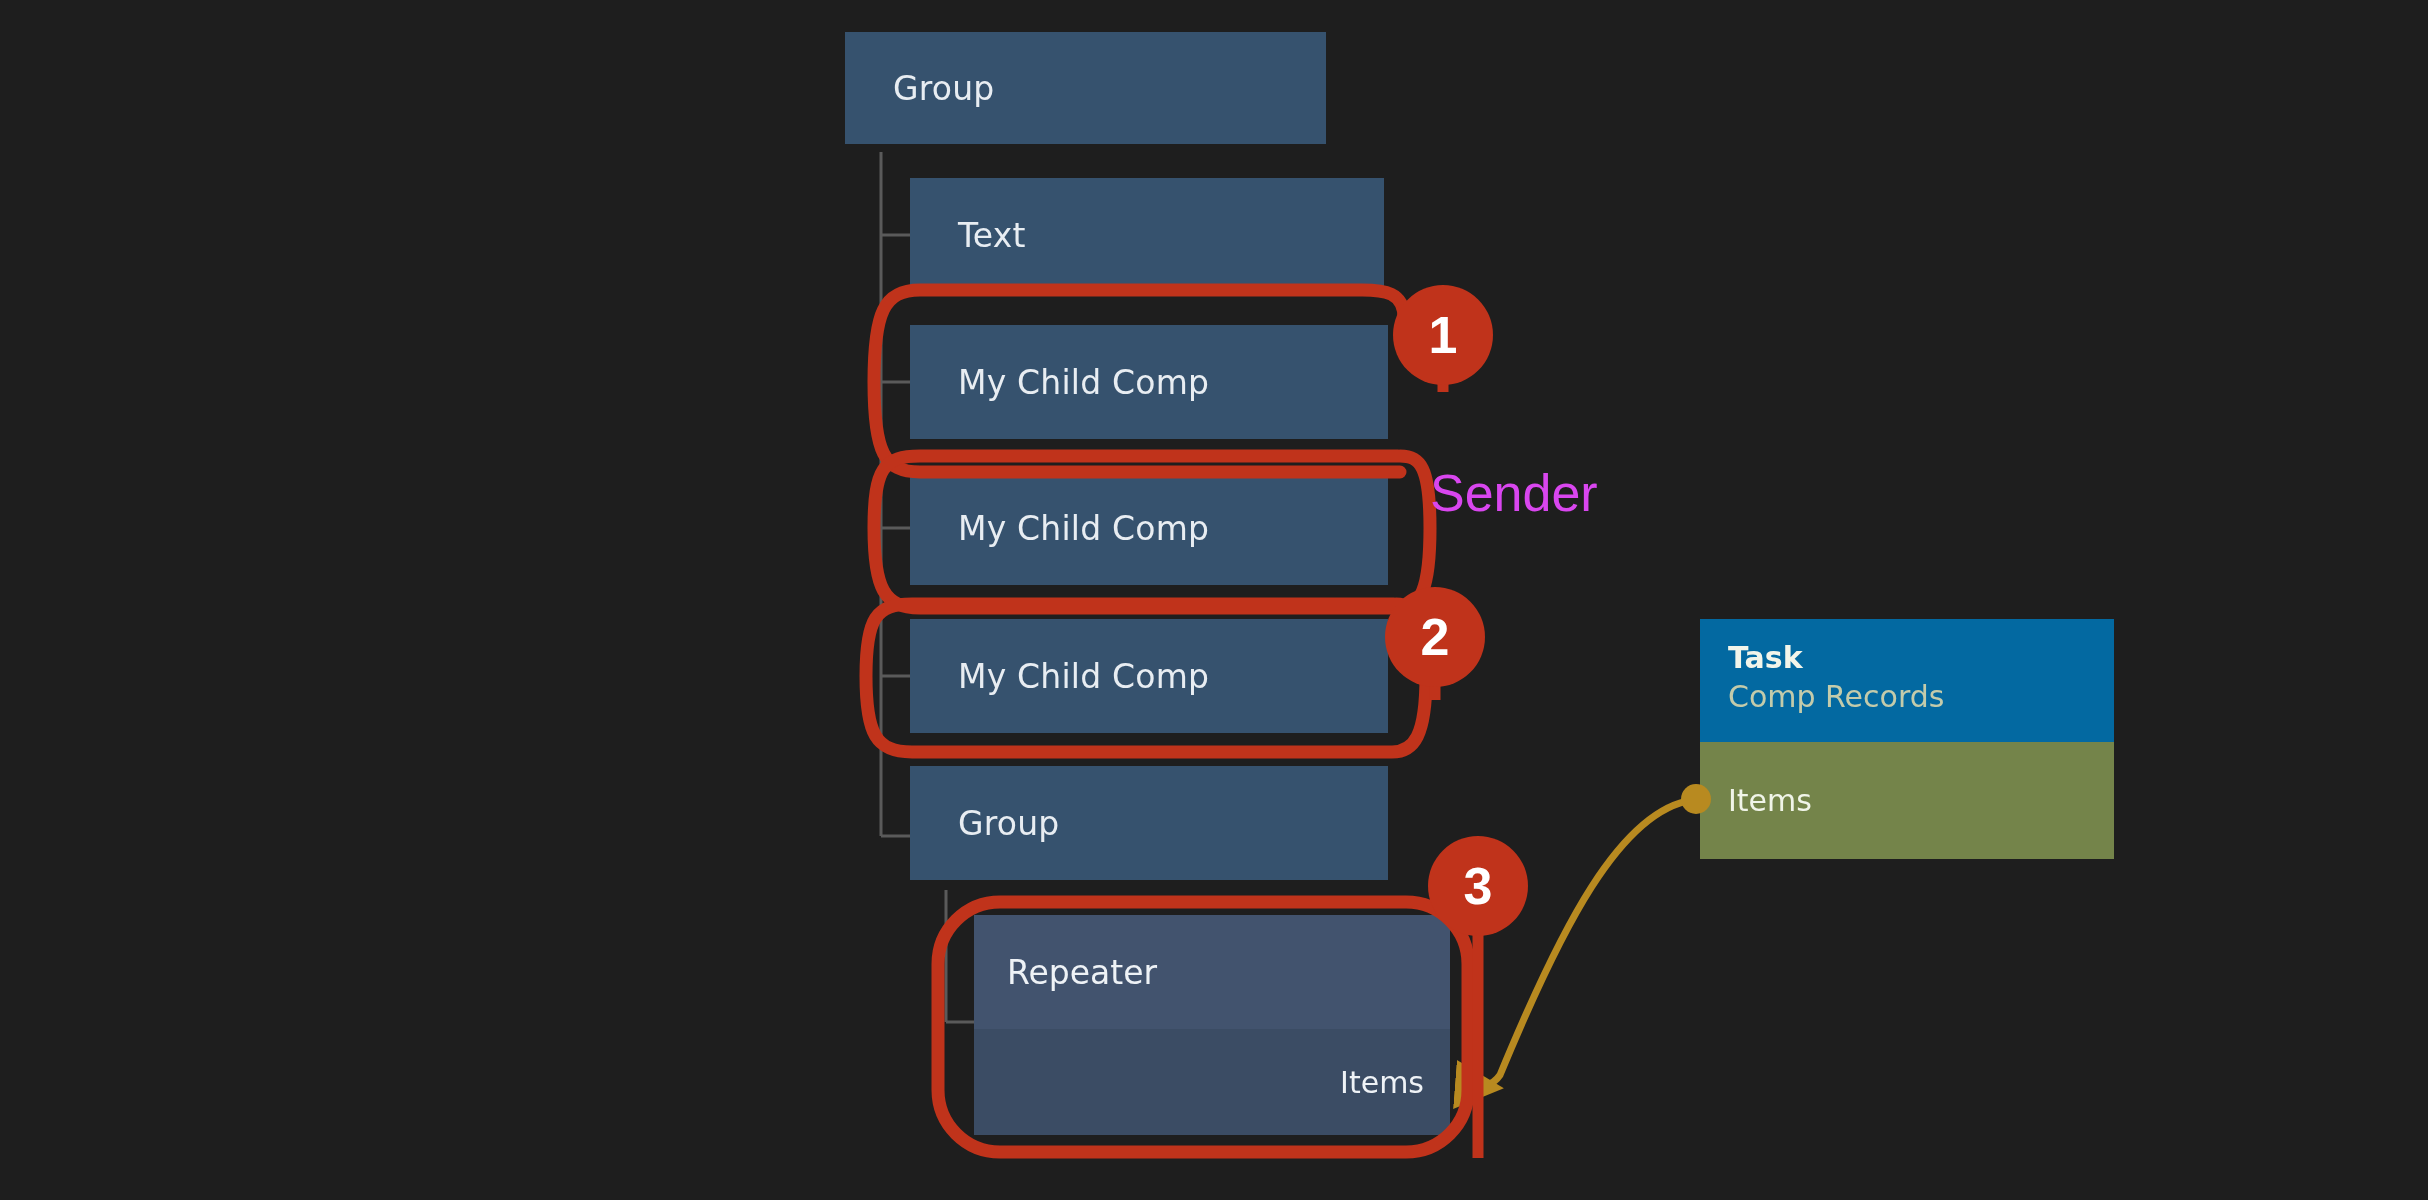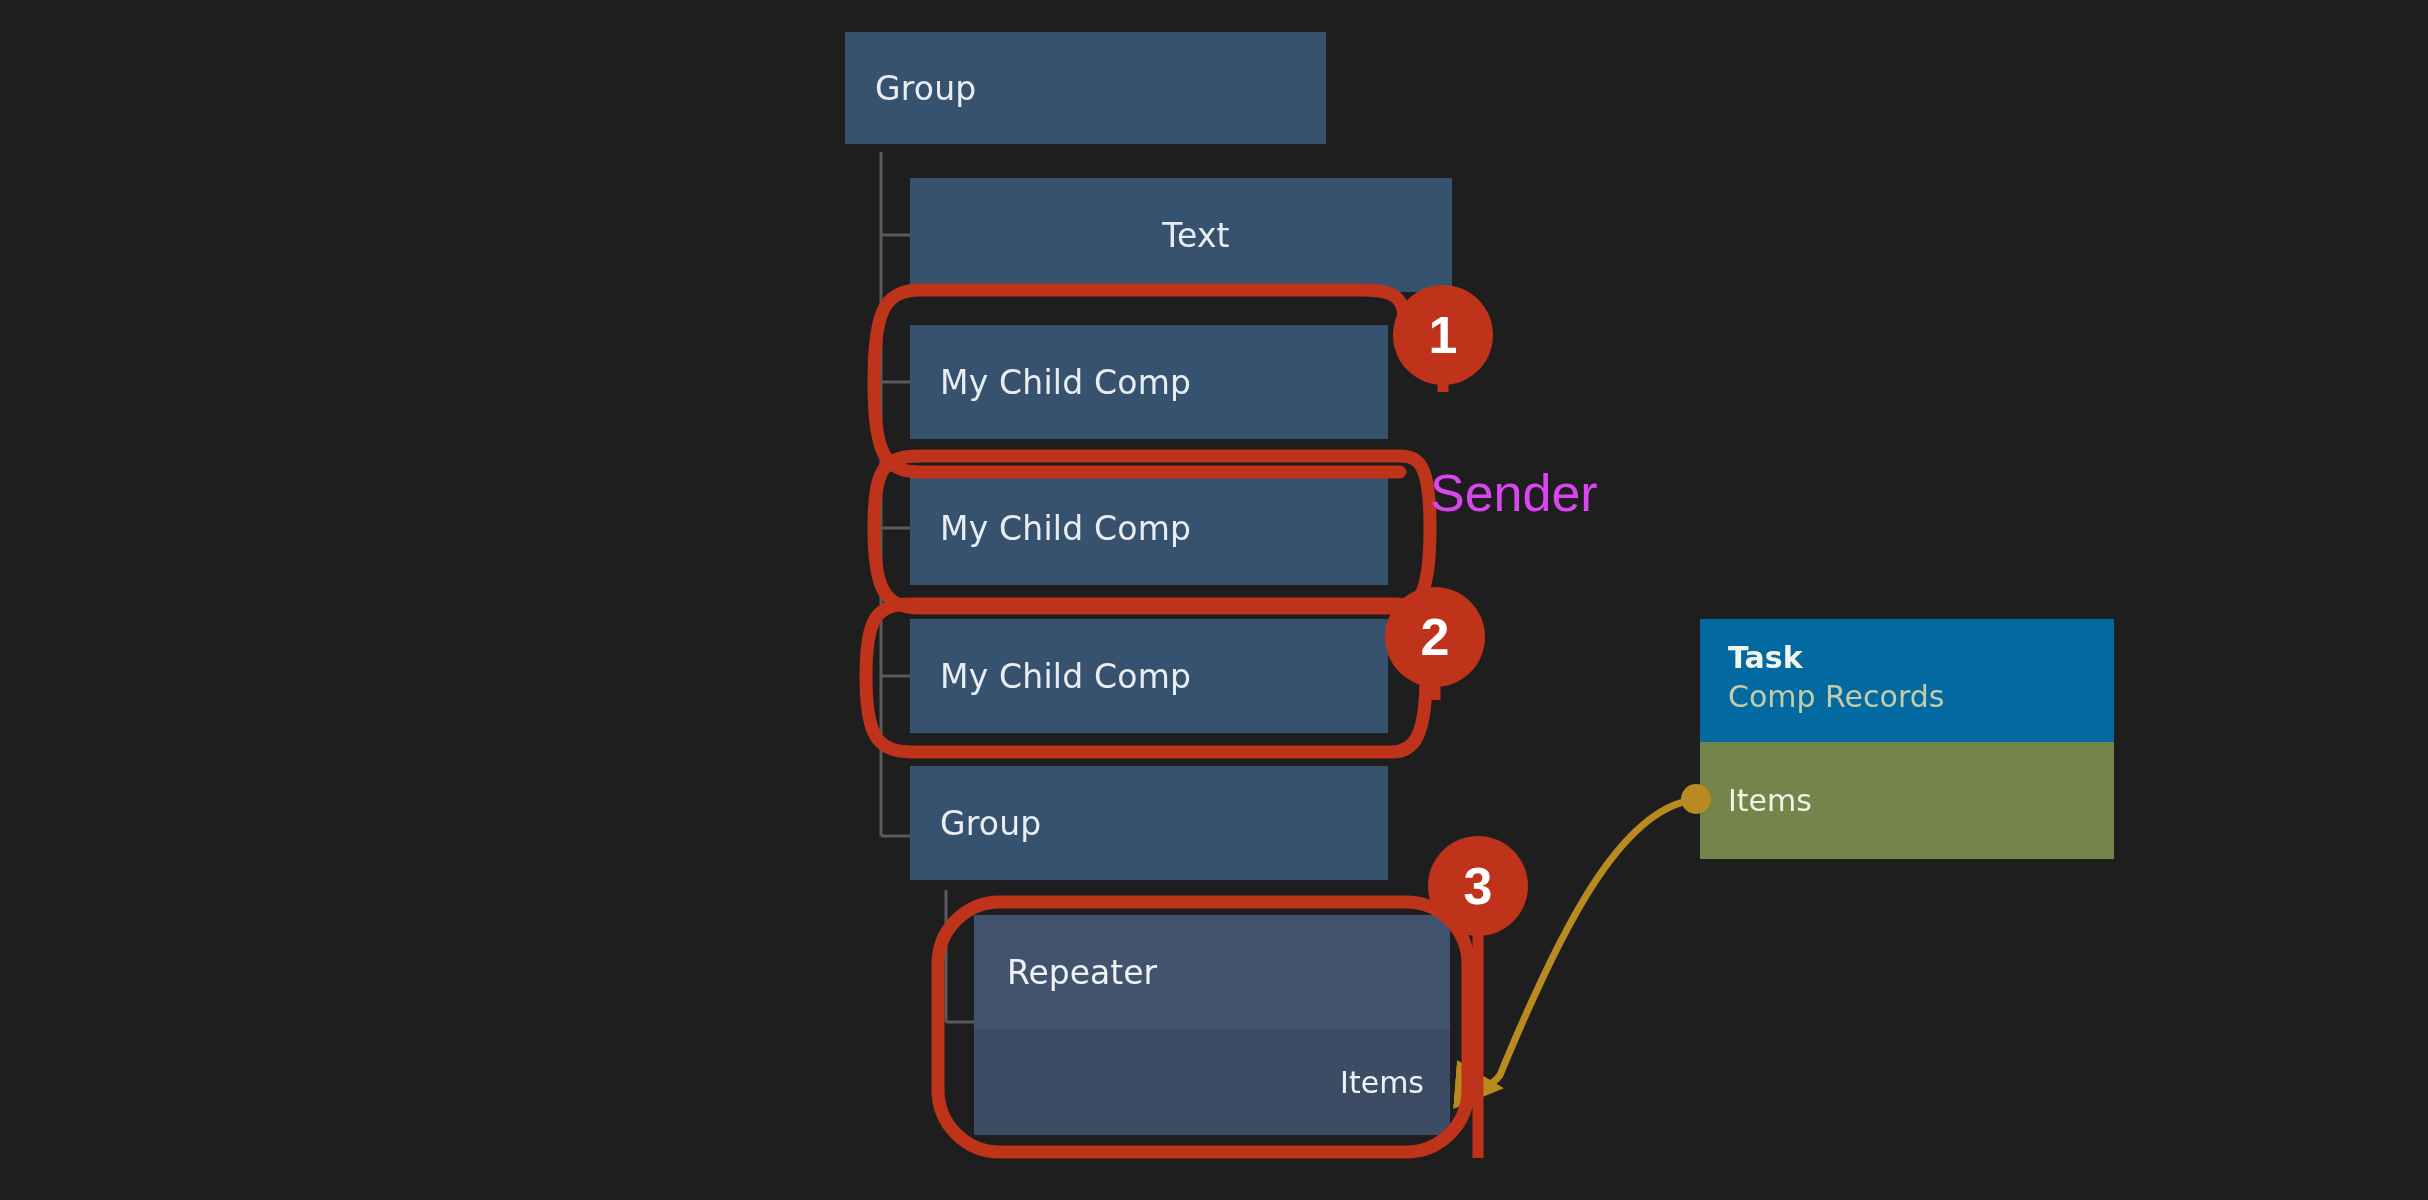--- a/index.html
+++ b/index.html
@@ -19,25 +19,25 @@
   
   .node {
     position: absolute;
     background: #36526e;
     box-sizing: border-box;
     display: flex;
     align-items: center;
     color: #e8edf2;
     font-size: 33px;
     font-weight: 400;
-    padding-left: 30px;
+    padding-left: 48px;
     letter-spacing: 0.2px;
   }
   .node-root    { left: 845px;  top: 32px;  width: 481px; height: 112px; }
-  .node-text    { left: 910px;  top: 178px; width: 542px; height: 114px; justify-content: center; }
+  .node-text    { left: 910px;  top: 178px; width: 474px; height: 114px; }
   .node-mcc1    { left: 910px;  top: 325px; width: 478px; height: 114px; }
   .node-mcc2    { left: 910px;  top: 471px; width: 478px; height: 114px; }
   .node-mcc3    { left: 910px;  top: 619px; width: 478px; height: 114px; }
   .node-group2  { left: 910px;  top: 766px; width: 478px; height: 114px; }
 
   
   .repeater {
     position: absolute;
     left: 974px;
     top: 915px;

